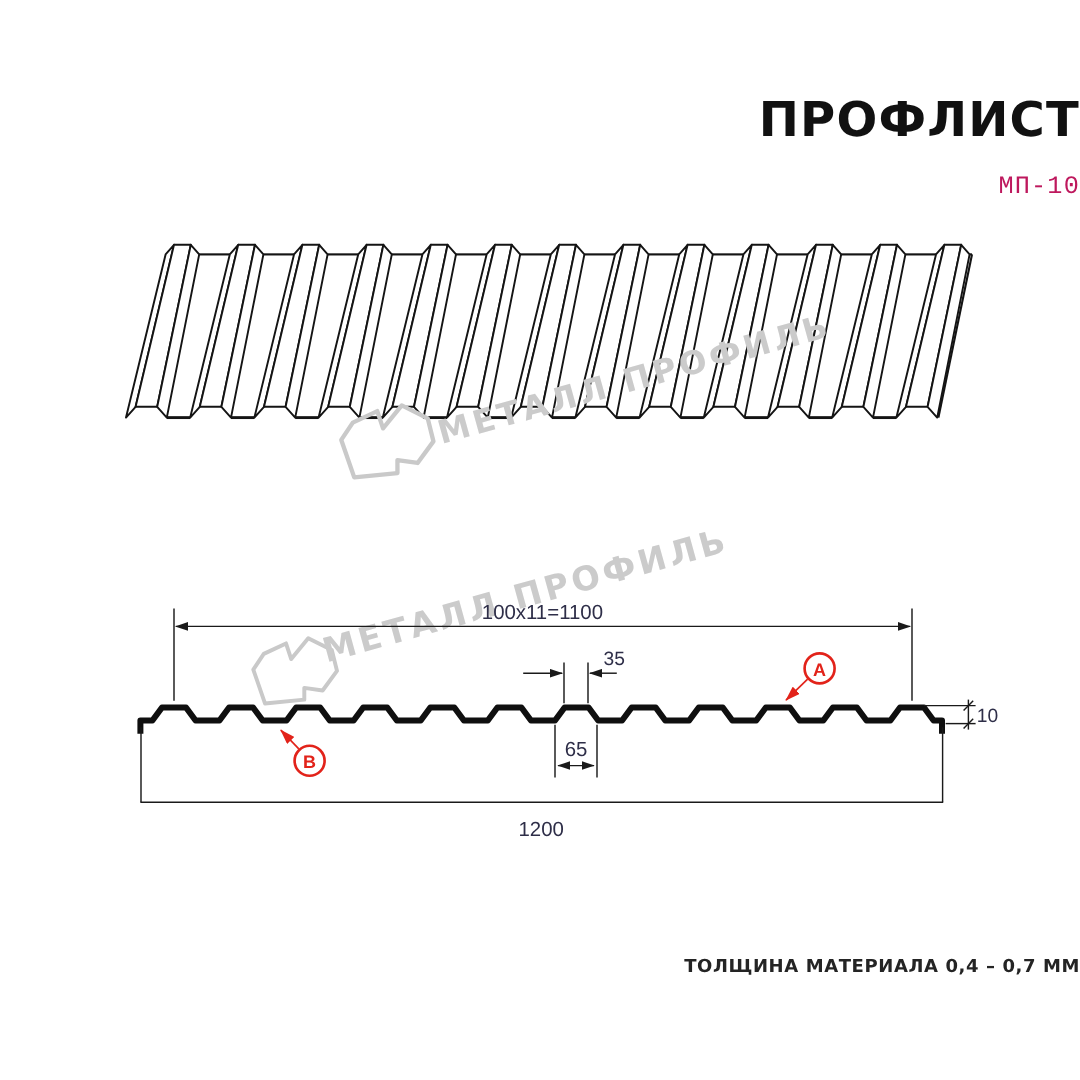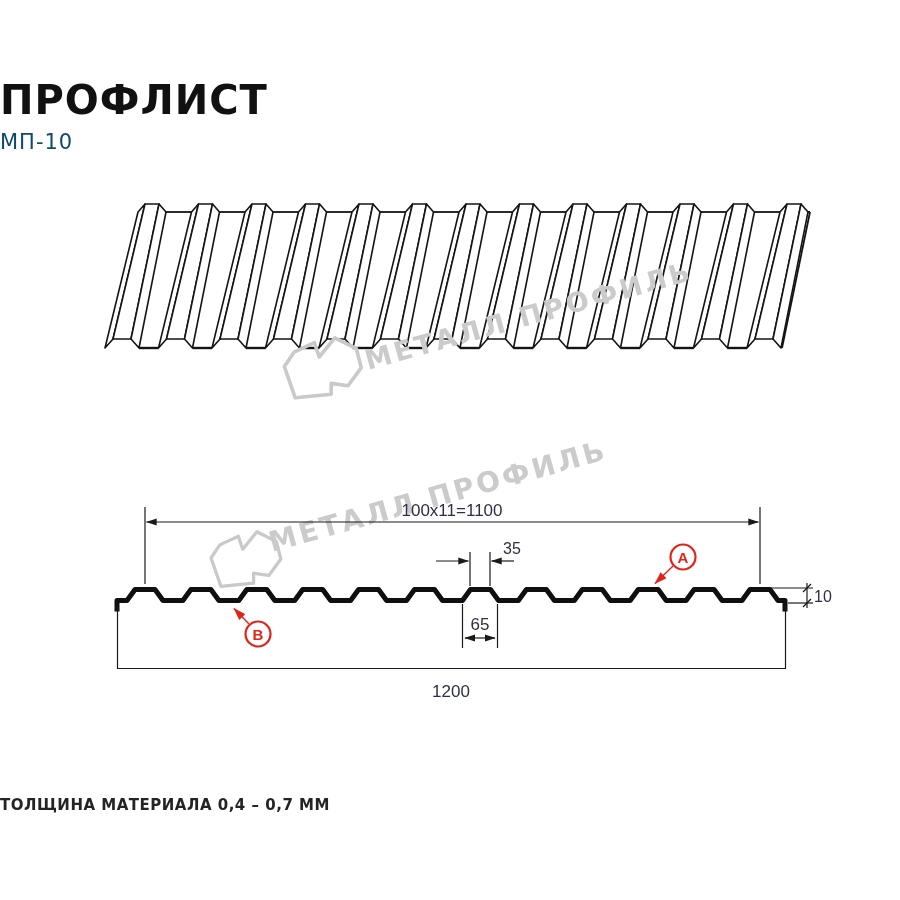--- a/index.html
+++ b/index.html
@@ -1,20 +1,20 @@
 <!DOCTYPE html>
 <html><head>
 <meta charset="utf-8">
 <style>
   html,body{margin:0;padding:0;background:#fff;}
   body{width:900px;height:900px;position:relative;overflow:hidden;
        font-family:"DejaVu Sans","Liberation Sans",sans-serif;}
-  .hdr{position:absolute;left:0;width:900px;text-align:left;color:#111;}
+  .hdr{position:absolute;left:0;width:900px;text-align:right;color:#111;}
   #title{top:80px;font-size:40px;font-weight:800;letter-spacing:1px;line-height:1;}
-  #subtitle{top:130px;font-size:21px;font-weight:500;letter-spacing:1px;color:#0c4a6e;}
+  #subtitle{top:145px;font-size:21px;font-weight:500;letter-spacing:1px;color:#be185d;font-family:Liberation Mono, monospace;}
   #footer{top:796px;font-size:15px;font-weight:700;letter-spacing:.5px;color:#242424;}
   svg{position:absolute;left:0;top:0;}
   .ln{stroke:#1a1a1a;stroke-width:1.2;fill:none;}
   .thick{stroke:#0f0f0f;stroke-width:5;fill:none;stroke-linejoin:round;stroke-linecap:square;}
   .face{fill:#fff;stroke:#141414;stroke-width:1.6;stroke-linejoin:round;}
   .edgeTop{stroke:#141414;stroke-width:1.8;fill:none;}
   .edgeBot{stroke:#141414;stroke-width:2.4;fill:none;}
   .dimtxt{font-family:"Liberation Sans",sans-serif;font-size:17px;fill:#2e2e48;}
   .small{font-size:16px;}
   .red{stroke:#e2231a;fill:none;stroke-width:2.2;}

